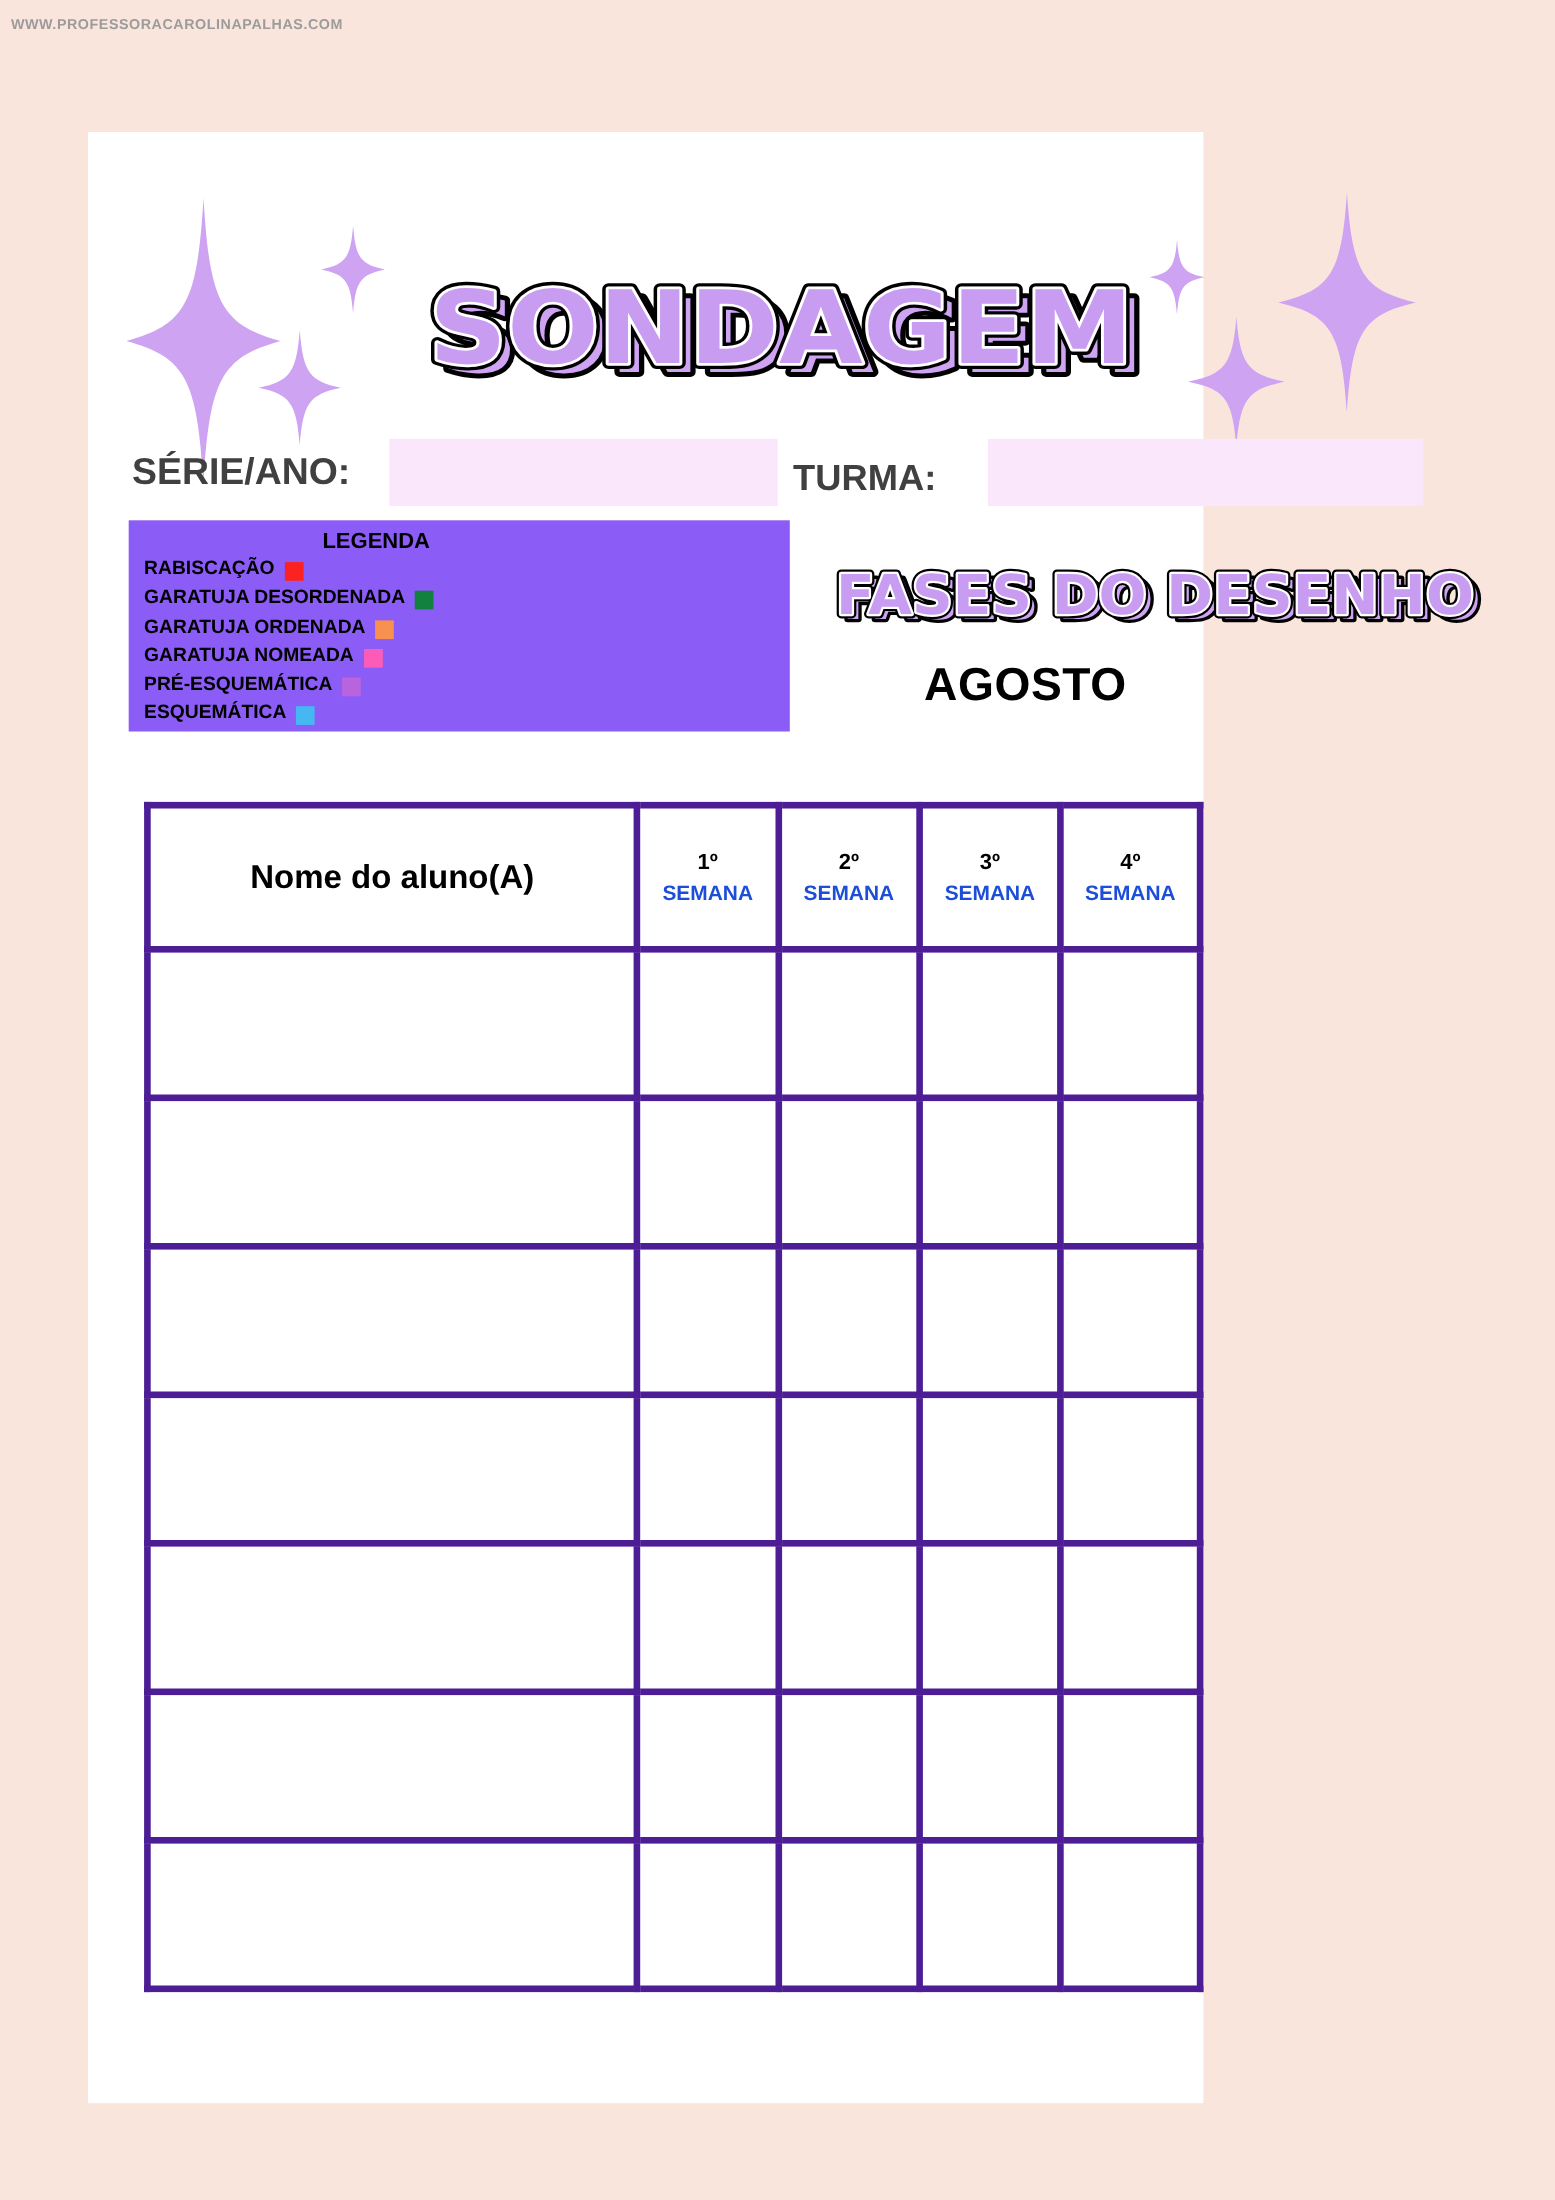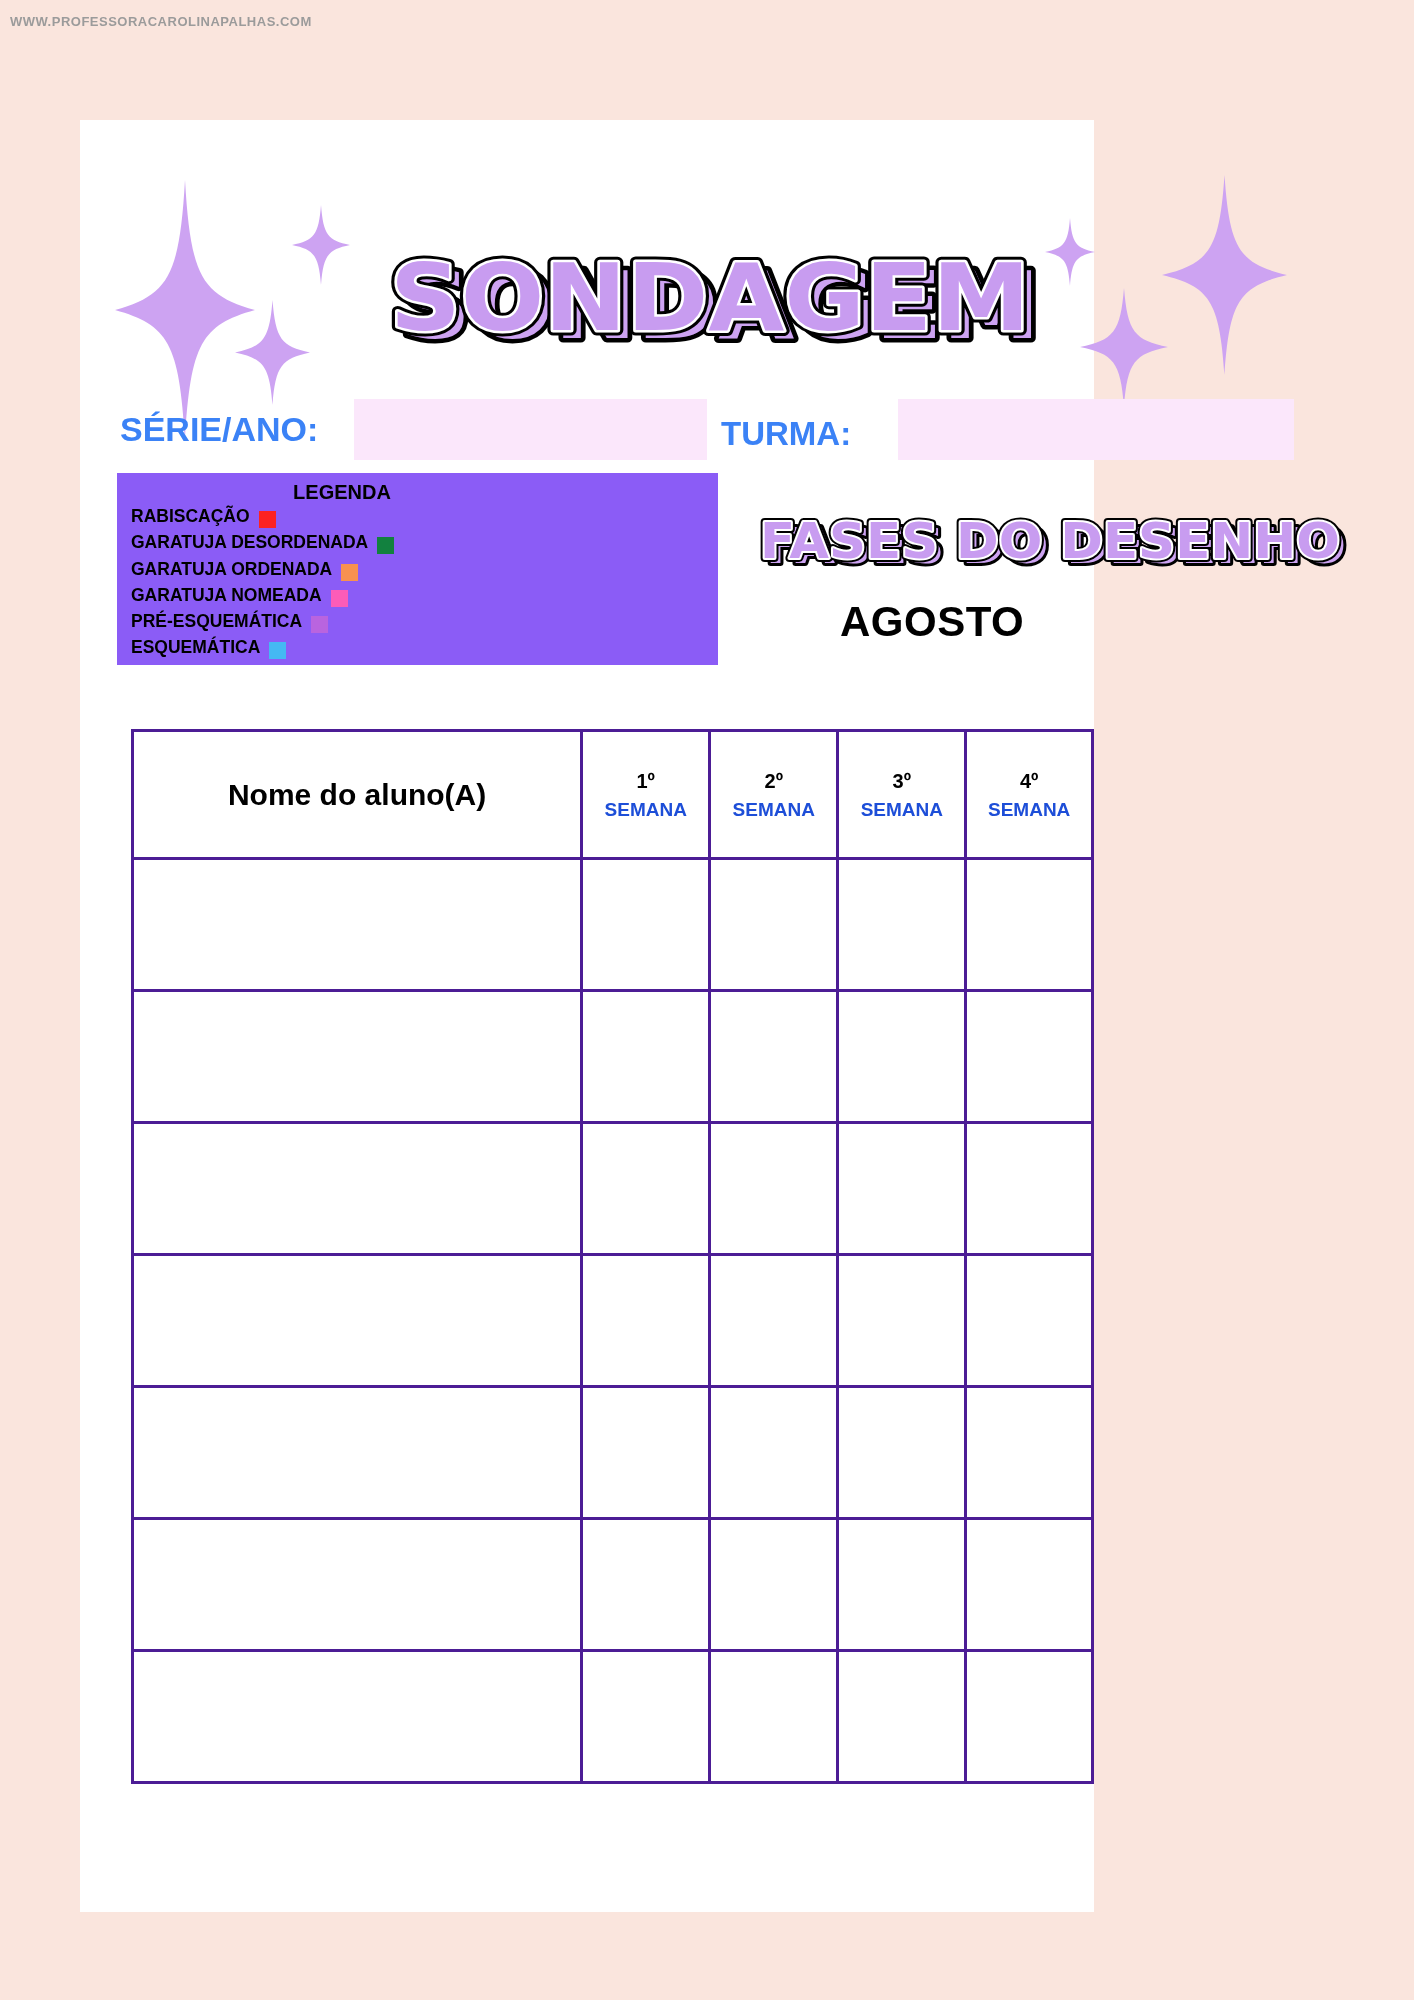--- a/index.html
+++ b/index.html
@@ -20,21 +20,21 @@
   }
   .sparkle{pointer-events:none;}
   
   .bubble-svg text{
     font-family:"DejaVu Sans","Liberation Sans",sans-serif;
     font-weight:bold;
   }
   
   .field-label{
     height:61px;display:flex;align-items:center;
-    font-weight:bold;color:#3b82f6;
+    font-weight:bold;color:#404040;
   }
   .serie-label{left:40px;top:279px;font-size:34px;}
   .turma-label{left:641px;top:283px;font-size:33px;}
   .field-box{height:61px;top:279px;}
   .serie-field{left:274px;width:353px;}
   .turma-field{left:818px;width:396px;}
   
   .legend-box{left:37px;top:353px;width:601px;height:192px;}
   .legend-title{
     position:absolute;top:8px;left:110px;width:230px;text-align:center;
@@ -49,21 +49,21 @@
     left:760px;top:478px;width:360px;text-align:left;
     font-size:42px;font-weight:bold;color:#000;letter-spacing:.5px;
   }
   
   .grid-table{
     left:51px;top:609px;
     border-collapse:collapse;table-layout:fixed;background:#fff;
   }
   .grid-table,"": ;
   .grid-table{border:4px solid #000;}
-  .grid-table th,.grid-table td{border:3px solid #4c1d95;padding:0;}
+  .grid-table th,.grid-table td{border:6px solid #4c1d95;padding:0;}
   .grid-table thead th{height:125px;vertical-align:middle;text-align:center;}
   .name-header{font-size:30px;font-weight:bold;color:#000;}
   .week-header{display:flex;flex-direction:column;align-items:center;gap:9px;}
   .week-header .num{font-size:20px;font-weight:bold;color:#000;line-height:1;}
   .week-header .word{font-size:19px;font-weight:bold;color:#1d4ed8;line-height:1;}
   .grid-table tbody td{height:129px;}
 </style>
 </head>
 <body style="background: rgb(250, 229, 221);">
 

